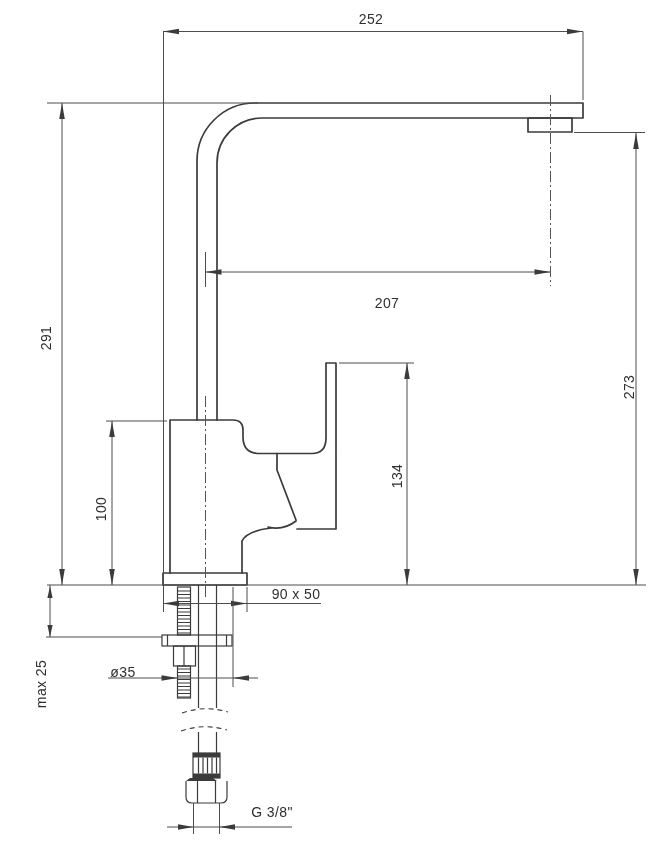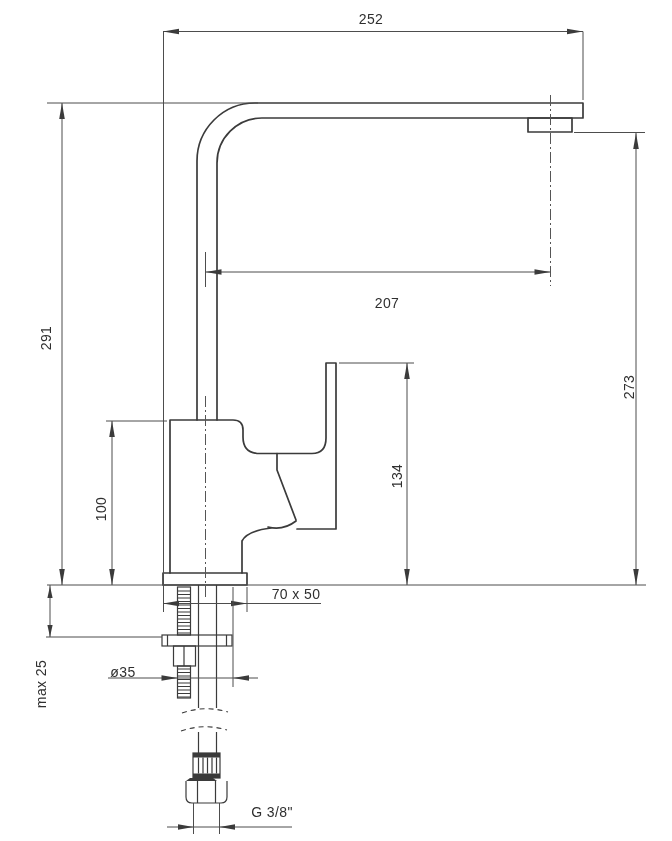--- a/index.html
+++ b/index.html
@@ -145,18 +145,18 @@
       <polygon class="ah" points="219.5,827 235,824.3 235,829.7"></polygon>
     </g>
   </svg>
 
   <div class="dim-label" style="left:371px;top:19px;">252</div>
   <div class="dim-label" style="left:387px;top:263px;margin-top:40px;">207</div>
   <div class="dim-label rot" style="left:46px;top:338px;">291</div>
   <div class="dim-label rot" style="left:629px;top:387px;">273</div>
   <div class="dim-label rot" style="left:397px;top:476px;">134</div>
   <div class="dim-label rot" style="left:101px;top:509px;">100</div>
-  <div class="dim-label" style="left:296px;top:594px;">70 x 50</div>
+  <div class="dim-label" style="left:296px;top:594px;">90 x 50</div>
   <div class="dim-label" style="left:123px;top:672px;">ø35</div>
   <div class="dim-label rot" style="left:41px;top:684px;">max 25</div>
   <div class="dim-label" style="left:272px;top:812px;">G 3/8"</div>
 
 </div>
 
 </body></html>

